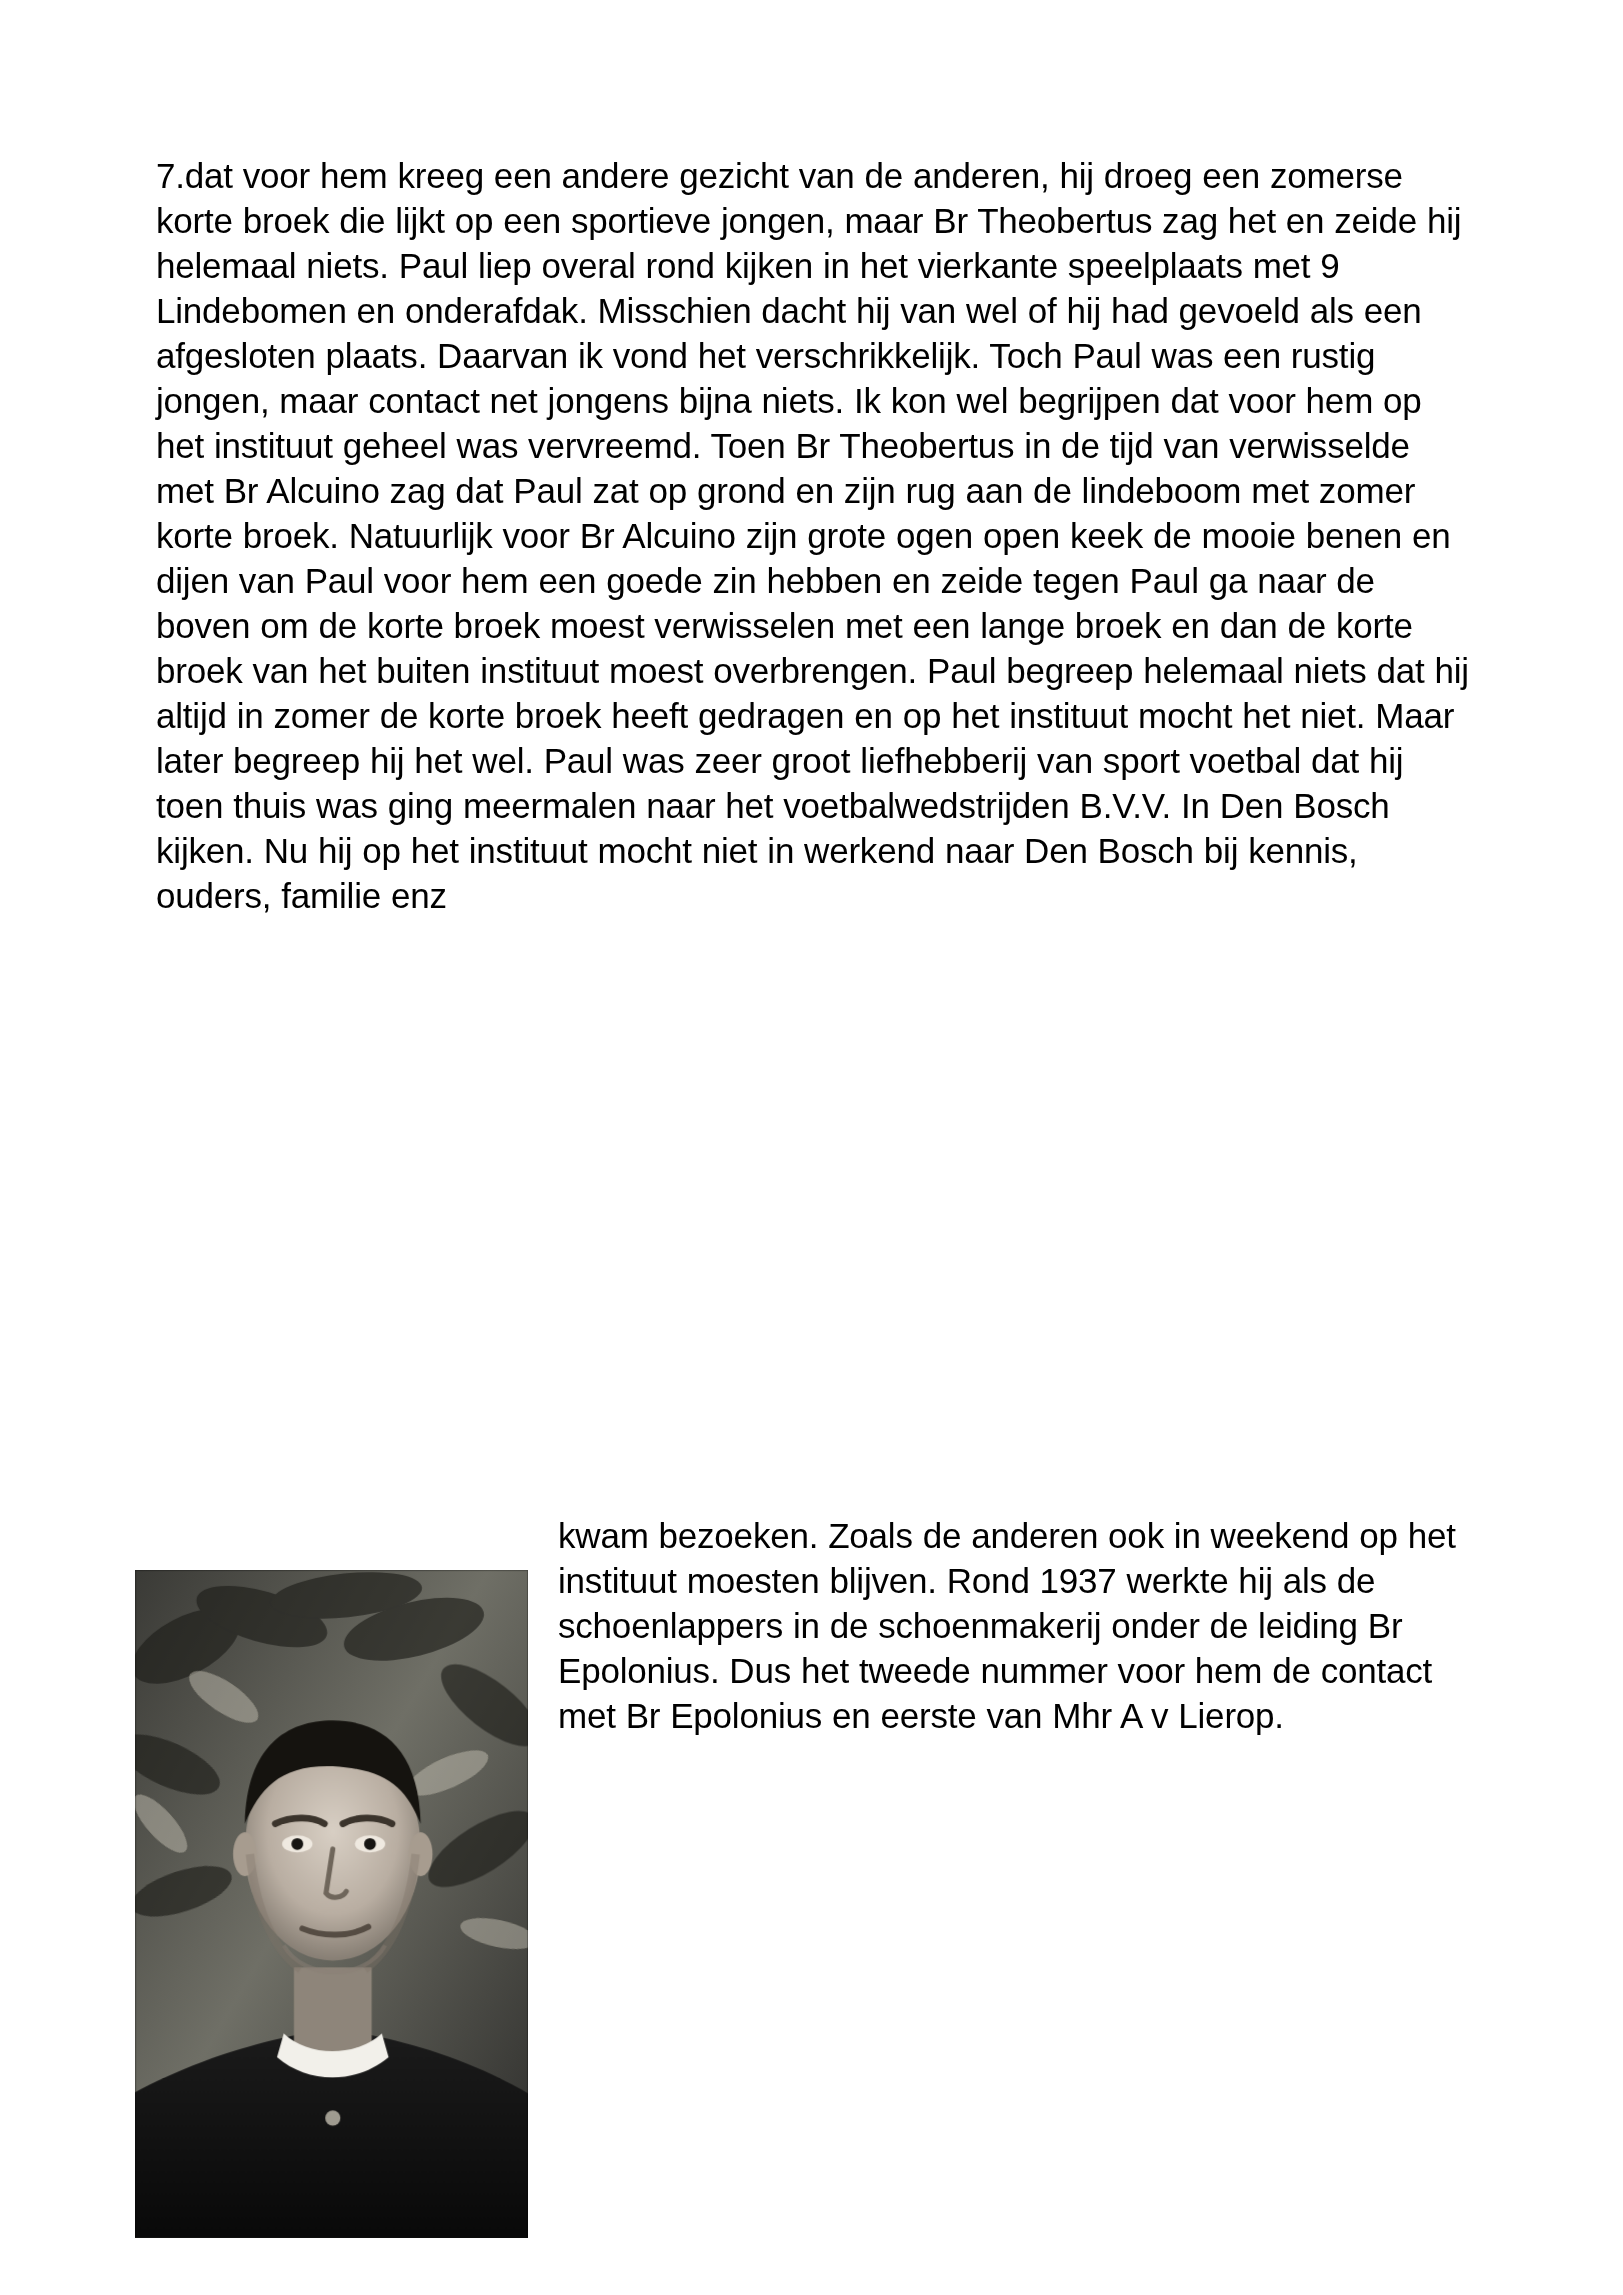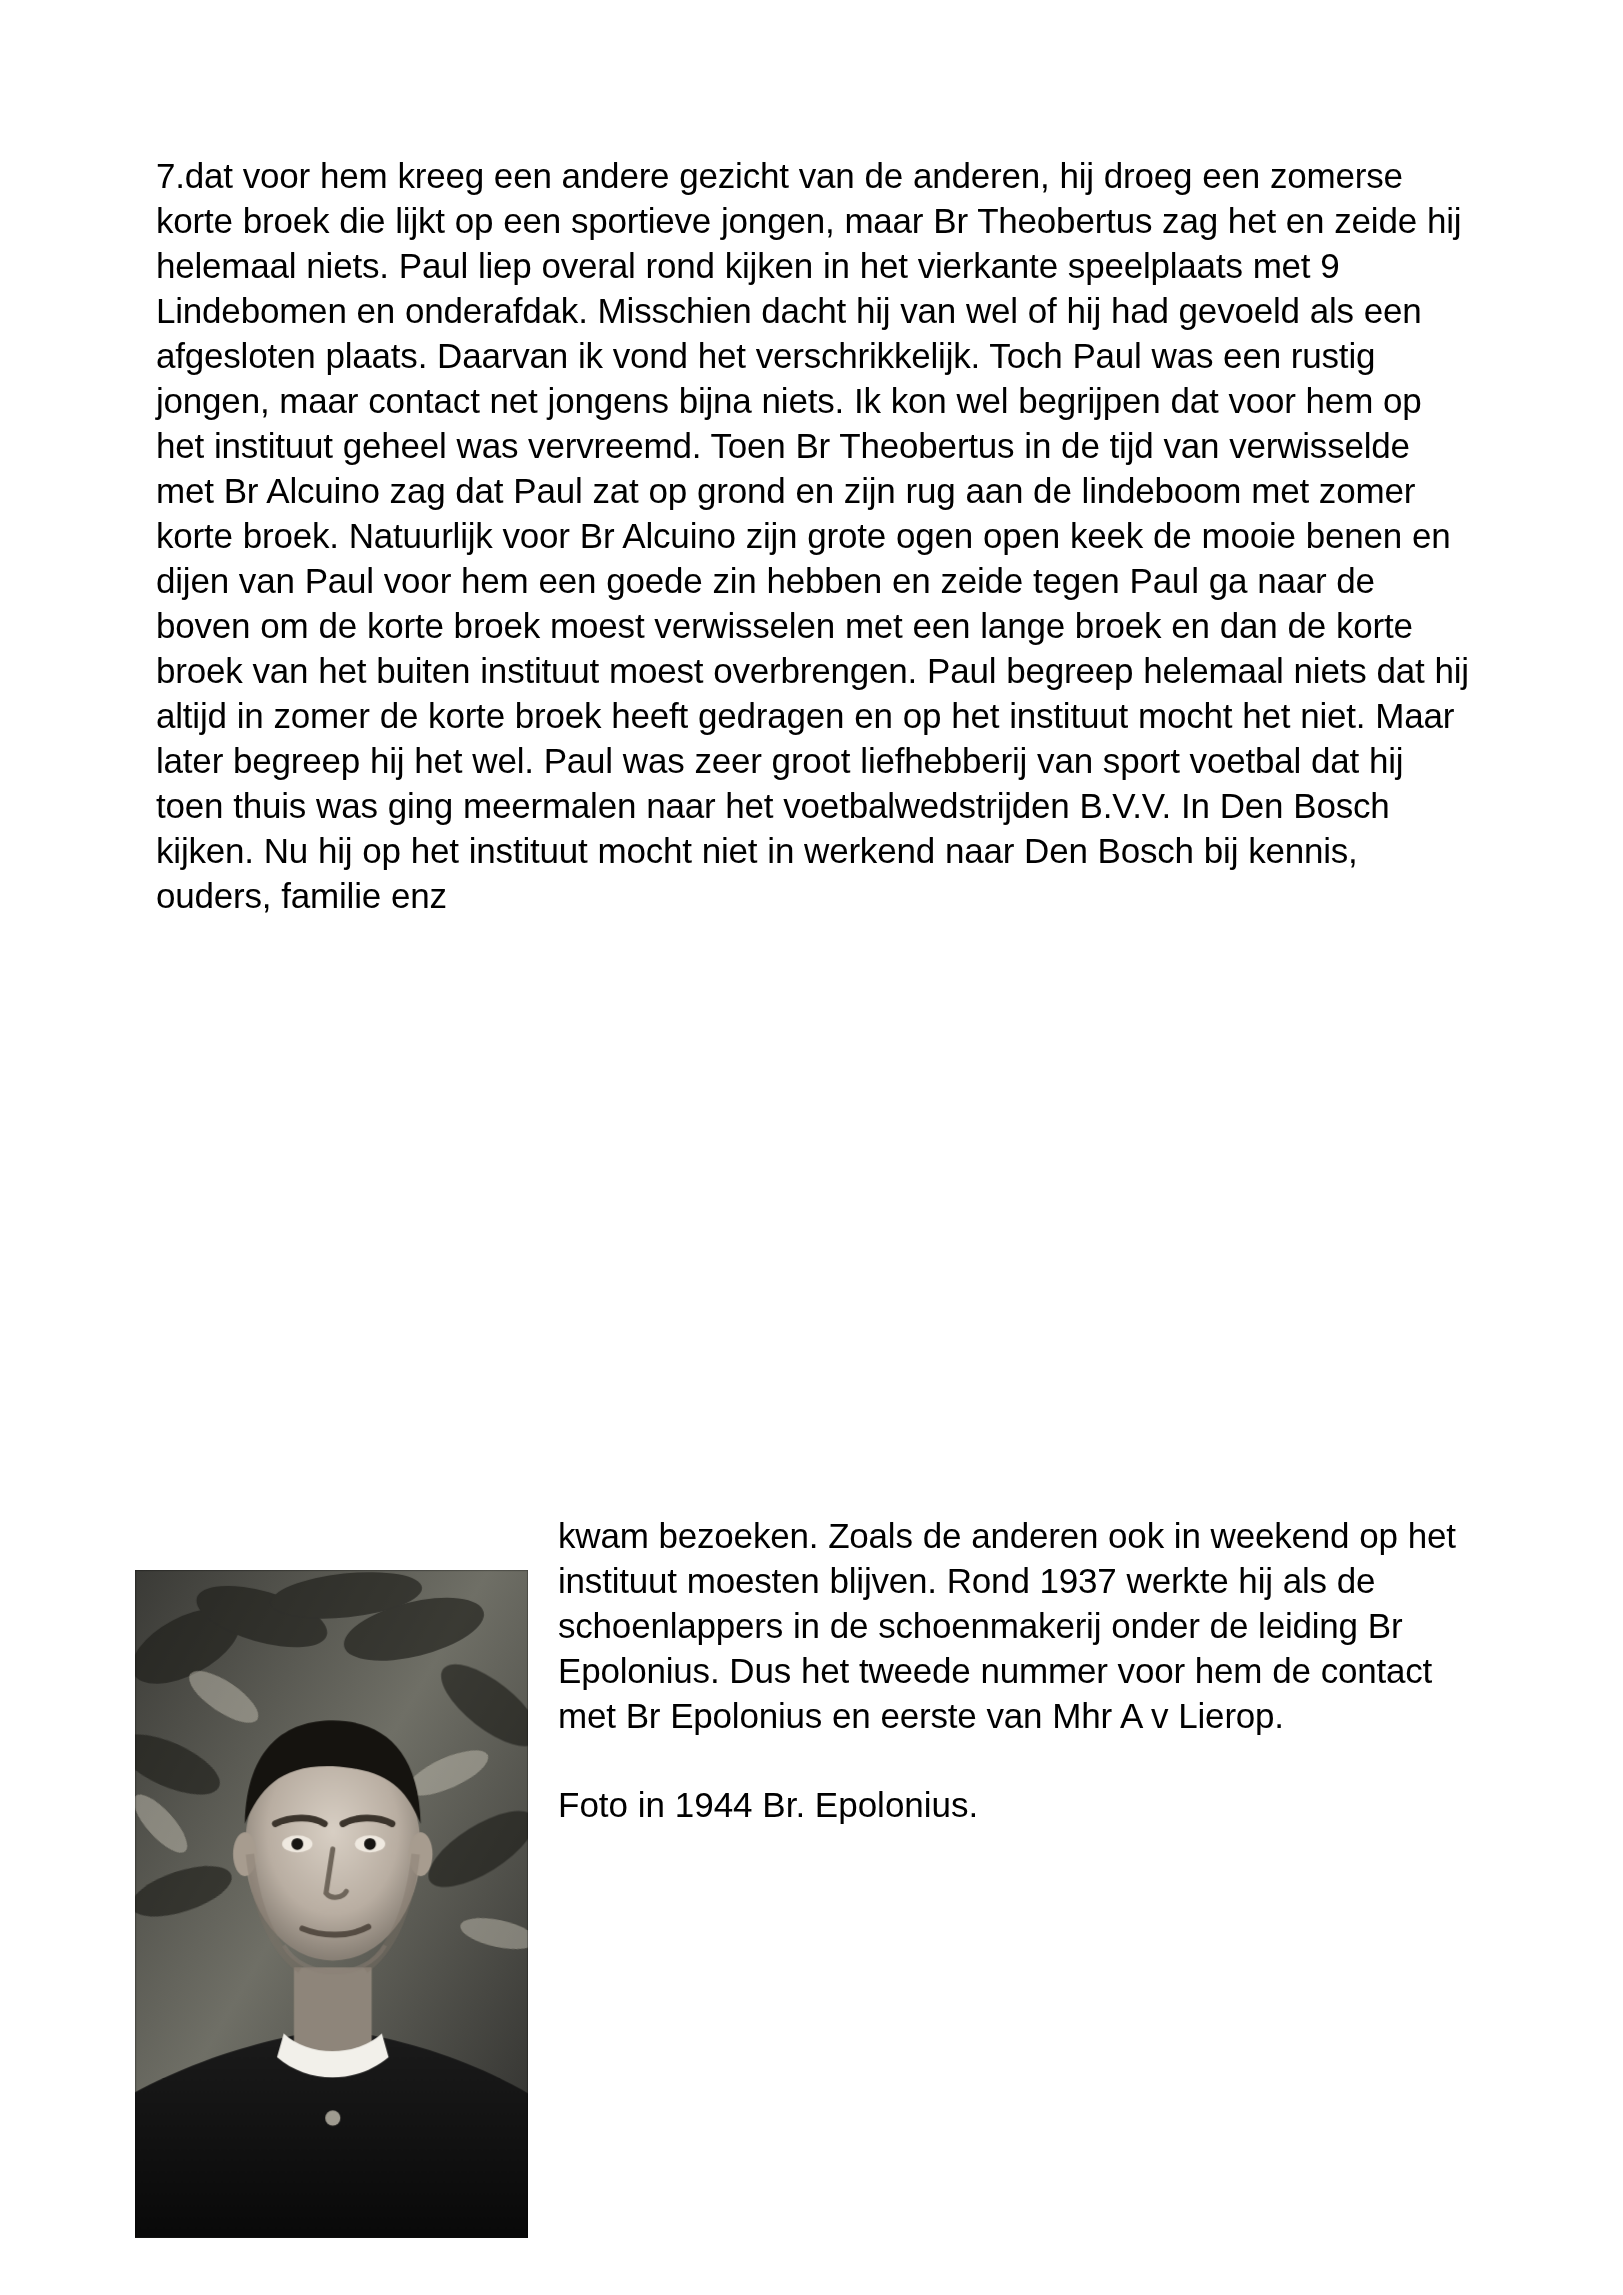--- a/index.html
+++ b/index.html
@@ -150,17 +150,16 @@
         <circle cx="234" cy="648" r="9" fill="#cfcabb" opacity="0.75"></circle>
 
         <rect x="0" y="0" width="465" height="790" fill="none" stroke="#000000" stroke-width="2" opacity="0.35"></rect>
       </svg>
     </div>
   </div>
 
   <div class="lower-text">
     <p class="para">kwam bezoeken. Zoals de anderen ook in weekend op het instituut moesten blijven. Rond 1937 werkte hij als de schoenlappers in de schoenmakerij onder de leiding Br Epolonius. Dus het tweede nummer voor hem de contact met Br Epolonius en eerste van Mhr A v Lierop.</p>
     <div class="spacer"></div>
-    <p class="caption">Foto in 1944 Br. Epolonius.</p>
   </div>
 
 </div>
 
 
 </body></html>

